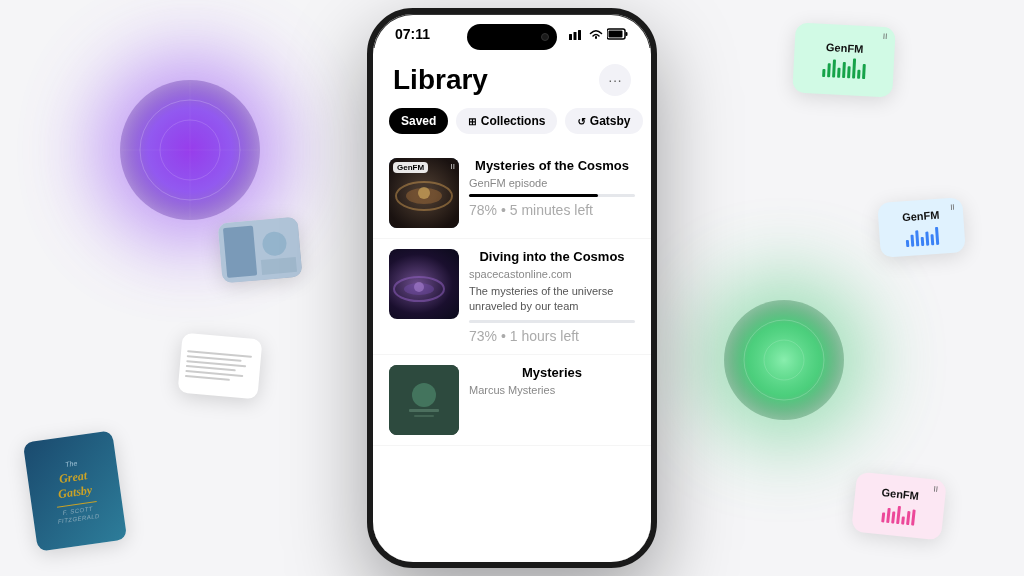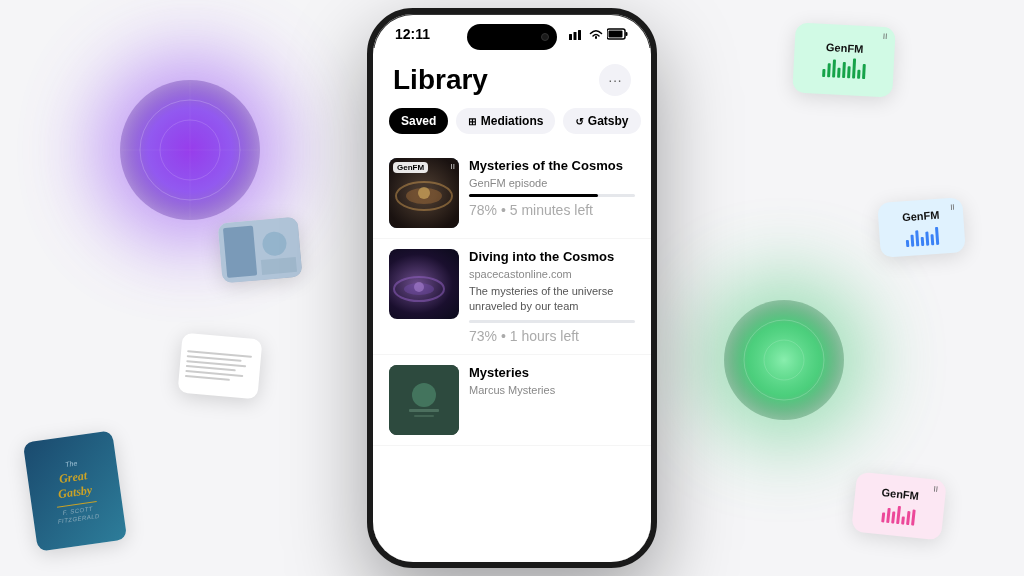--- a/index.html
+++ b/index.html
@@ -367,20 +367,21 @@
     .item-info {
       flex: 1;
       min-width: 0;
     }
 
     .item-title {
       font-size: 13px;
       font-weight: 700;
       color: #000;
       line-height: 1.3;
+      text-align: center;
     }
 
     .item-source {
       font-size: 11px;
       color: #888;
       margin-top: 2px;
     }
 
     .item-desc {
       font-size: 11px;
@@ -536,21 +537,21 @@
 </div>
 
 <div class="phone-wrapper">
   <div class="phone">
 
     <div class="dynamic-island">
       <div class="island-dot"></div>
     </div>
 
     <div class="status-bar">
-      <span class="status-time">12:11</span>
+      <span class="status-time">07:11</span>
       <div class="status-icons">
         <svg width="16" height="12" viewBox="0 0 16 12">
           <rect x="0" y="6" width="3" height="6" fill="#000" rx="0.5"></rect>
           <rect x="4.5" y="4" width="3" height="8" fill="#000" rx="0.5"></rect>
           <rect x="9" y="2" width="3" height="10" fill="#000" rx="0.5"></rect>
         </svg>
         <svg width="14" height="11" viewBox="0 0 14 11">
           <path d="M7 9 Q7 8 7 8" stroke="#000" stroke-width="2" fill="none" stroke-linecap="round"></path>
           <path d="M4 7 Q7 4 10 7" stroke="#000" stroke-width="1.5" fill="none" stroke-linecap="round"></path>
           <path d="M1.5 4.5 Q7 -1 12.5 4.5" stroke="#000" stroke-width="1.5" fill="none" stroke-linecap="round"></path>
@@ -571,21 +572,21 @@
           <span>···</span>
         </div>
       </div>
 
       <div class="tabs">
         <div class="tab tab-saved">
           <span>Saved</span>
         </div>
         <div class="tab tab-collections">
           <span class="tab-icon">⊞</span>
-          <span>Mediations</span>
+          <span>Collections</span>
         </div>
         <div class="tab tab-history">
           <span class="tab-icon">↺</span>
           <span>Gatsby</span>
         </div>
       </div>
 
       <div class="list-item">
         <div class="item-thumb thumb-cosmos1">
           <div class="thumb-cosmos1-overlay"></div>

